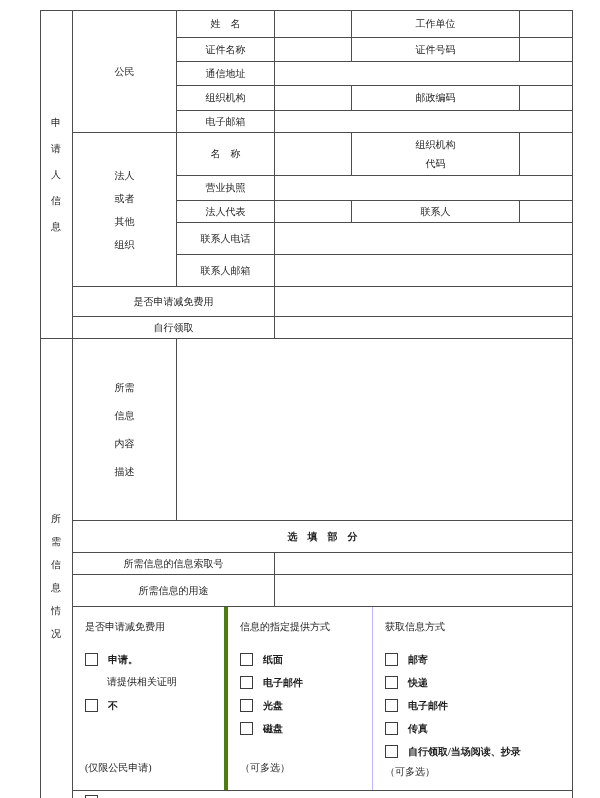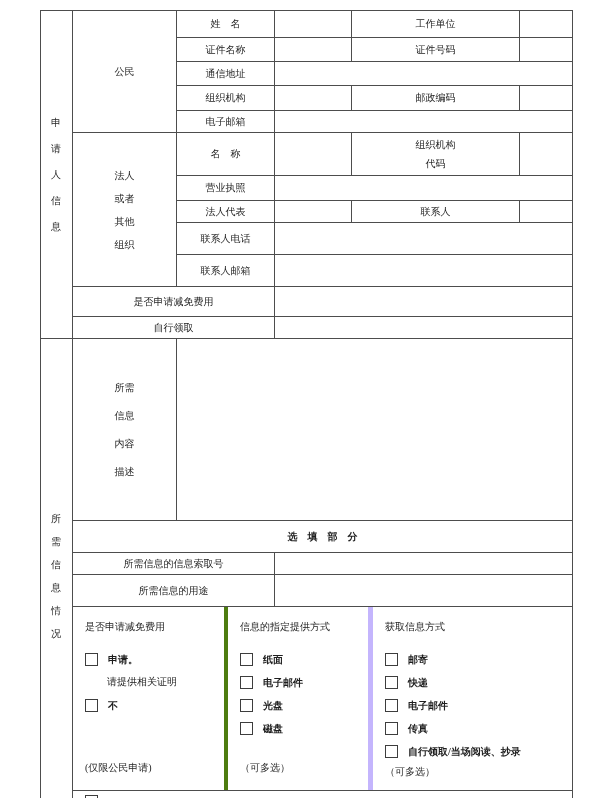--- a/index.html
+++ b/index.html
@@ -43,21 +43,21 @@
   td.cbrow{vertical-align:top;}
 
   .cbwrap{display:flex;height:183px;}
   .cbcol{
     box-sizing:border-box;
     display:flex;flex-direction:column;align-items:flex-start;
     text-align:left;
     padding:9px 6px 13px 12px;
   }
   .cbcol1{width:155px;border-right:4px solid #4d7c0f;}
-  .cbcol2{width:145px;border-right:5px solid #c4b5fd;}
+  .cbcol2{width:145px;border-right:1px solid #c4b5fd;}
   .cbcol3{flex:1;text-align:center;}
   .cb-head{line-height:20px;margin:1px 0 11px 0;}
   .cb-item{display:flex;align-items:center;gap:10px;line-height:23px;font-weight:bold;}
   .cb-sub{padding-left:22px;line-height:23px;font-family:Liberation Mono, monospace;}
   .cb-note{margin-top:auto;line-height:18px;}
   .cb{
     width:11px;height:11px;border:1px solid #3d3d3d;
     display:inline-block;flex:none;background:#fff;
   }
   .bottom-line{

